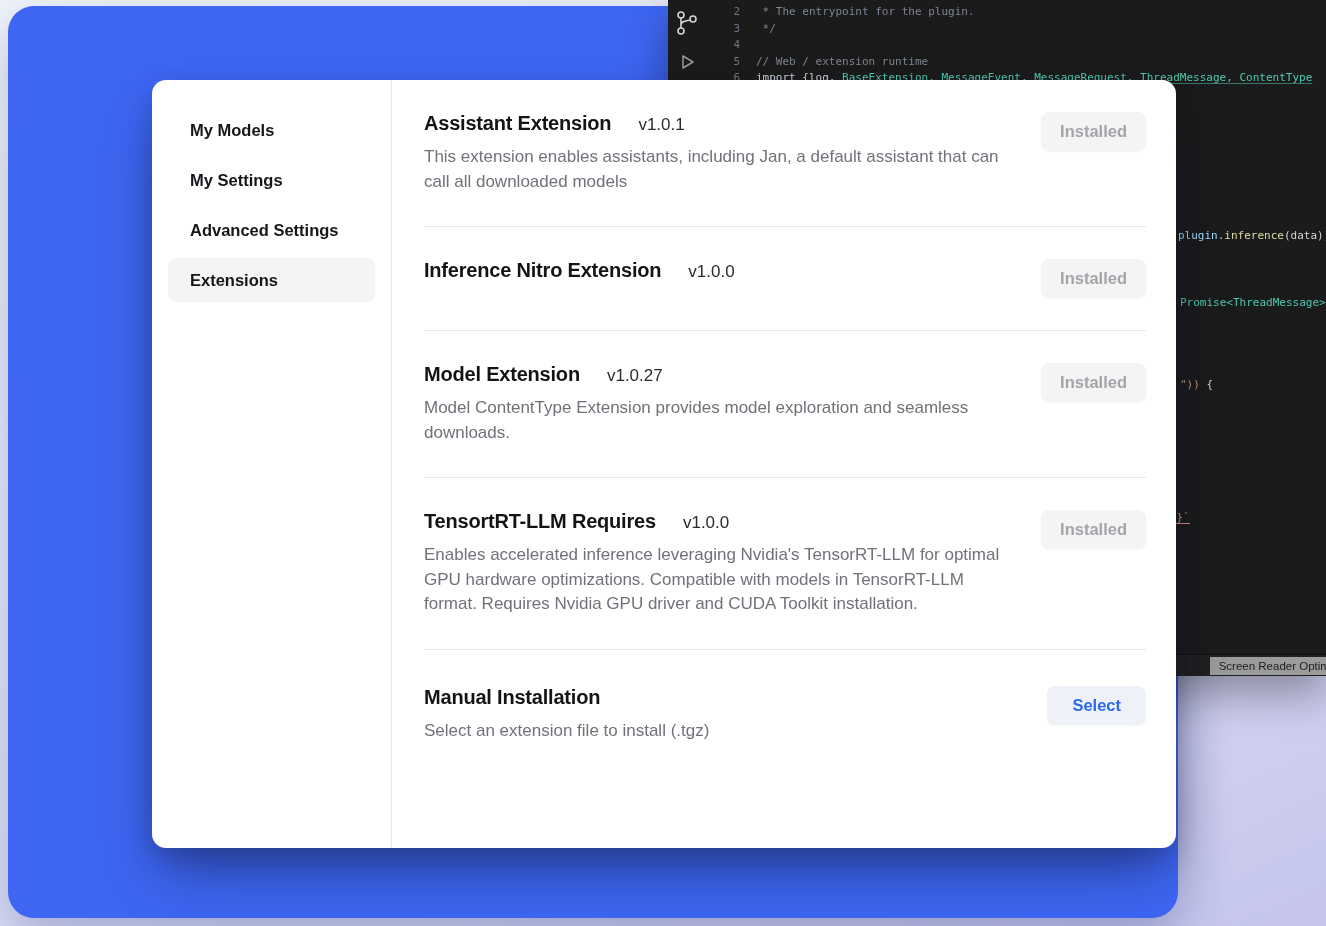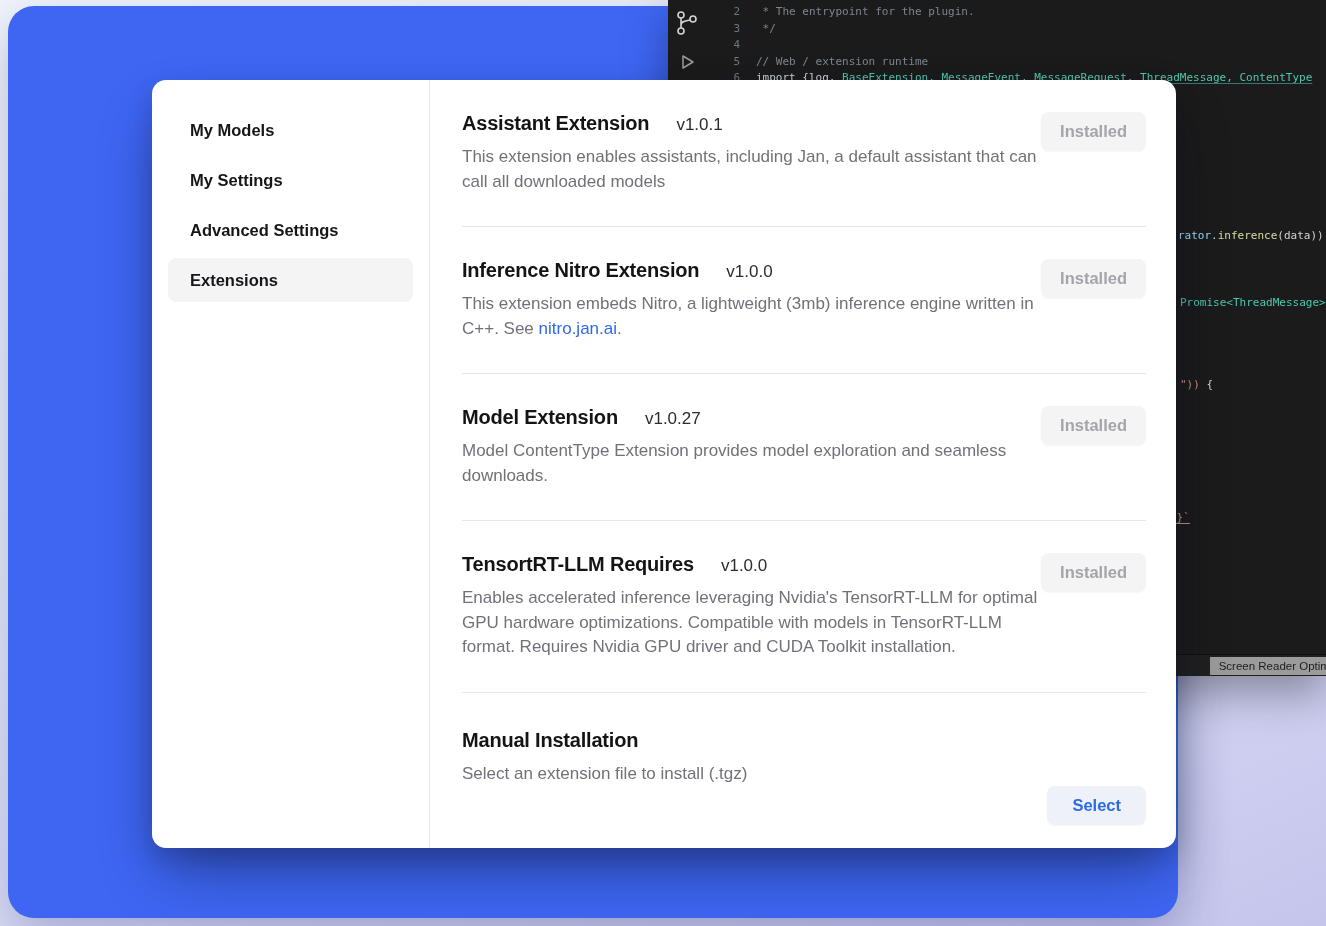--- a/index.html
+++ b/index.html
@@ -83,42 +83,42 @@
     position: absolute;
     left: 152px; top: 80px;
     width: 1024px; height: 768px;
     background: #ffffff;
     border-radius: 14px;
     box-shadow: 0 30px 60px -10px rgba(10,15,40,.45), 0 10px 24px rgba(10,15,40,.18);
     display: flex;
     overflow: hidden;
   }
   .sidebar {
-    width: 278px; flex: none;
+    width: 240px; flex: none;
     border-right: 1px solid #e8e8ec;
     padding: 28px 16px 0;
   }
   .side-item {
     height: 44px; border-radius: 8px;
     display: flex; align-items: center;
     padding: 0 22px;
     font-size: 16.5px; font-weight: 700; color: #16161a;
     margin-bottom: 6px;
     cursor: pointer;
     white-space: nowrap;
   }
   .side-item.active { background: #f4f4f5; }
 
   .content { flex: 1; min-width: 0; padding: 0 30px 0 32px; }
   .section {
     display: flex; align-items: flex-start;
     padding: 32px 0;
     border-bottom: 1px solid #e8e8ec;
   }
-  .section.last { border-bottom: none; padding: 36px 0 30px; flex-direction: column; }
+  .section.last { border-bottom: none; padding: 36px 0 30px; }
   .sec-main { flex: 1; max-width: 585px; }
   .sec-title-row { display: flex; align-items: baseline; gap: 27px; }
   .sec-title { font-size: 20px; font-weight: 700; color: #141417; letter-spacing: -0.2px; }
   .sec-version { font-size: 17px; font-weight: 400; color: #2b2b30; }
   .sec-desc { margin-top: 10px; font-size: 17px; line-height: 24.5px; color: #71717a; }
   .link { color: #2f6ae8; text-decoration: none; cursor: pointer; }
   .btn {
     margin-left: auto; flex: none;
     border: none; border-radius: 8px;
     font-family: inherit; font-size: 16.5px; font-weight: 600;
@@ -167,21 +167,21 @@
         <span class="gutter">5</span>
         <span class="code-text cmt">// Web / extension runtime</span>
       </div>
       <div class="code-row">
         <span class="gutter">6</span>
         <span class="code-text"><span class="tok-plain">import {log, </span><span class="tok-import">BaseExtension, MessageEvent, MessageRequest, ThreadMessage, ContentType</span></span>
       </div>
     </div>
   </div>
 
-  <div class="fragment frag-1"><span class="tok-var">rator.</span><span class="tok-fn">inference</span><span class="tok-w">(data));</span></div>
+  <div class="fragment frag-1"><span class="tok-var">plugin.</span><span class="tok-fn">inference</span><span class="tok-w">(data));</span></div>
   <div class="fragment frag-2">Promise&lt;ThreadMessage&gt;</div>
   <div class="fragment frag-3"><span class="tok-str">"))</span><span class="tok-w"> {</span></div>
   <div class="fragment frag-4">t}`</div>
 
   <div class="editor-statusbar">
     <span class="sb-item">go</span>
     <span class="sb-chip">Screen Reader Optimized</span>
   </div>
 </div>
 
@@ -206,21 +206,20 @@
       </div>
       <button class="btn btn-installed">Installed</button>
     </section>
 
     <section class="section">
       <div class="sec-main">
         <div class="sec-title-row">
           <h2 class="sec-title">Inference Nitro Extension</h2>
           <span class="sec-version">v1.0.0</span>
         </div>
-        <p class="sec-desc"><span>This extension embeds Nitro, a lightweight (3mb) inference engine written in C++. See </span><a class="link">nitro.jan.ai</a><span>.</span></p>
       </div>
       <button class="btn btn-installed">Installed</button>
     </section>
 
     <section class="section">
       <div class="sec-main">
         <div class="sec-title-row">
           <h2 class="sec-title">Model Extension</h2>
           <span class="sec-version">v1.0.27</span>
         </div>

